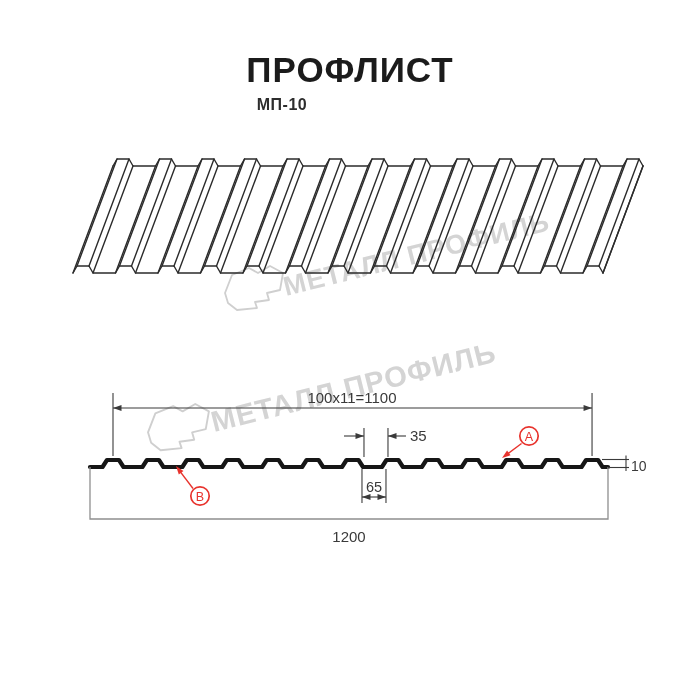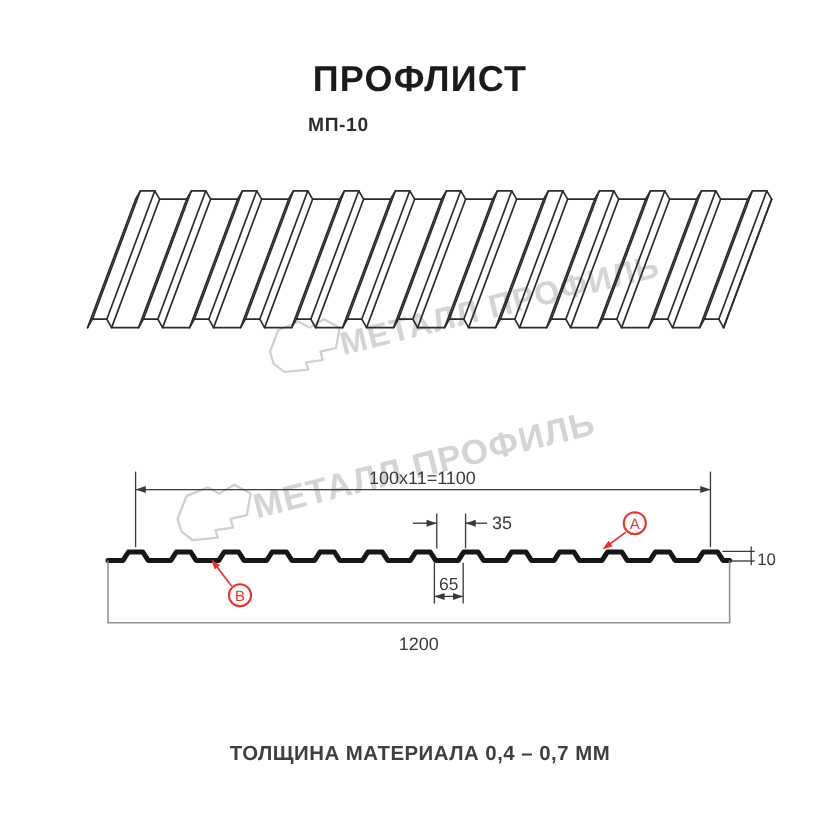--- a/index.html
+++ b/index.html
@@ -2,21 +2,21 @@
 <html><head>
 <meta charset="utf-8">
 <style>
   html,body{margin:0;padding:0;background:#fff;}
   .page{
     position:relative;width:700px;height:700px;background:#fff;overflow:hidden;
     font-family:"Liberation Sans","DejaVu Sans",sans-serif;
   }
   .title{
     position:absolute;top:50px;left:0;width:700px;text-align:center;
-    font-size:30px;font-weight:700;letter-spacing:1px;color:#1b1b1b;margin:0;
+    font-size:35px;font-weight:700;letter-spacing:1px;color:#1b1b1b;margin:0;
   }
   .subtitle{
     position:absolute;top:96px;left:0;width:564px;text-align:center;
     font-size:16px;font-weight:700;letter-spacing:.5px;color:#2d2d2d;
   }
   .caption{
     position:absolute;top:618px;left:0;width:700px;text-align:center;
     font-size:17px;font-weight:700;letter-spacing:.4px;color:#3f3f3f;
   }
   svg#diagram{position:absolute;left:0;top:0;}
@@ -128,14 +128,13 @@
         <polygon points="502,458 507.0904918756429,450.60088569732744 510.5513679204414,455.25516727481505" fill="#e8332d" stroke="none"></polygon>
       </g>
       <text x="529" y="440.5" font-size="12.5" text-anchor="middle" fill="#e8332d">А</text>
       <g>
         <circle cx="200" cy="496" r="9.2" fill="none" stroke="#e8332d" stroke-width="1.7"></circle>
         <line x1="193" y1="488.5" x2="179.06" y2="470.05" stroke="#e8332d" stroke-width="1.4"></line>
         <polygon points="176,466 183.43789649745287,471.0336562947005 178.81026601870389,474.53008821197756" fill="#e8332d" stroke="none"></polygon>
       </g>
       <text x="200" y="500.5" font-size="12.5" text-anchor="middle" fill="#e8332d">В</text>
     </svg>
-  <div class="caption">ТОЛЩИНА МАТЕРИАЛА 0,4 – 0,7 ММ</div>
 </div>
 
 </body></html>

